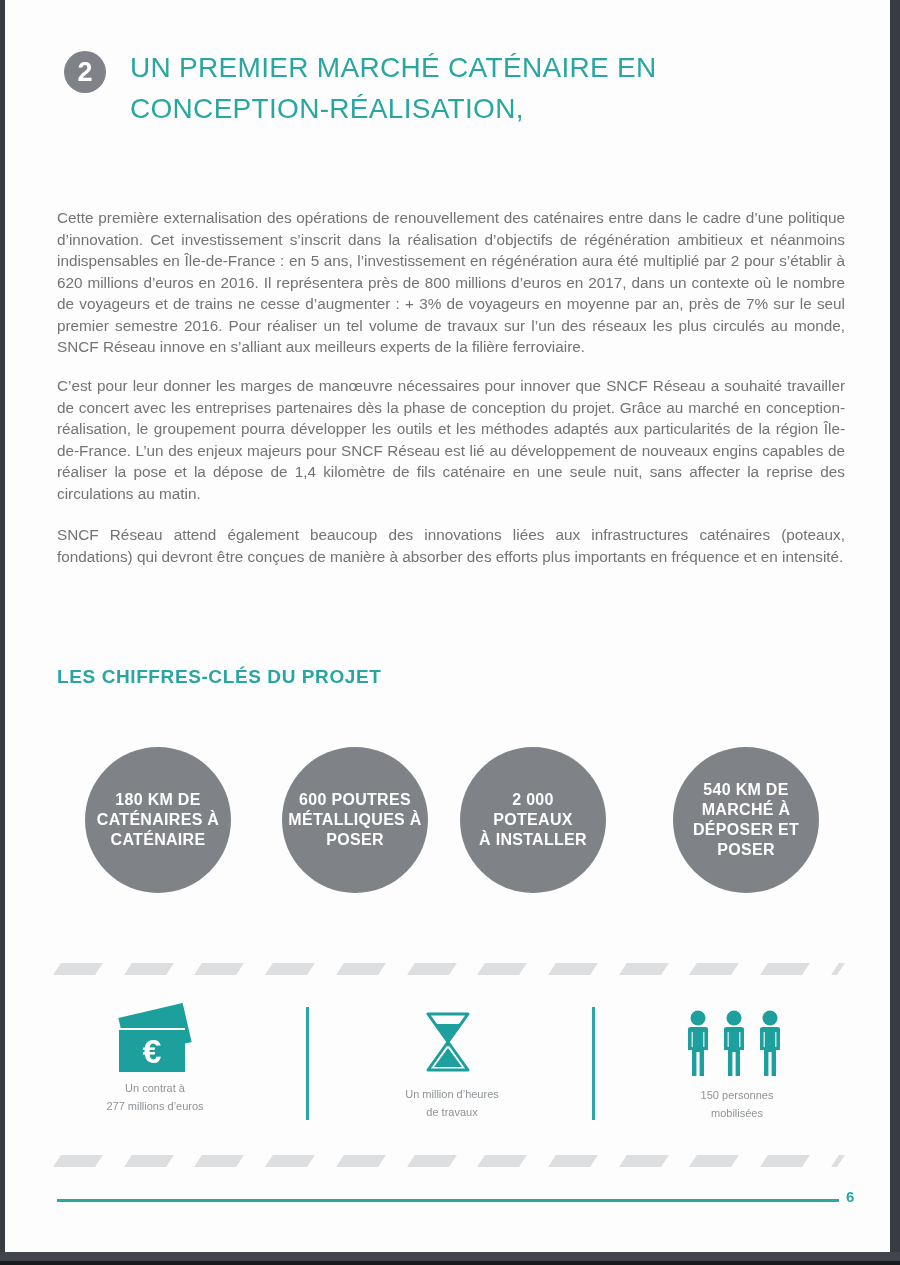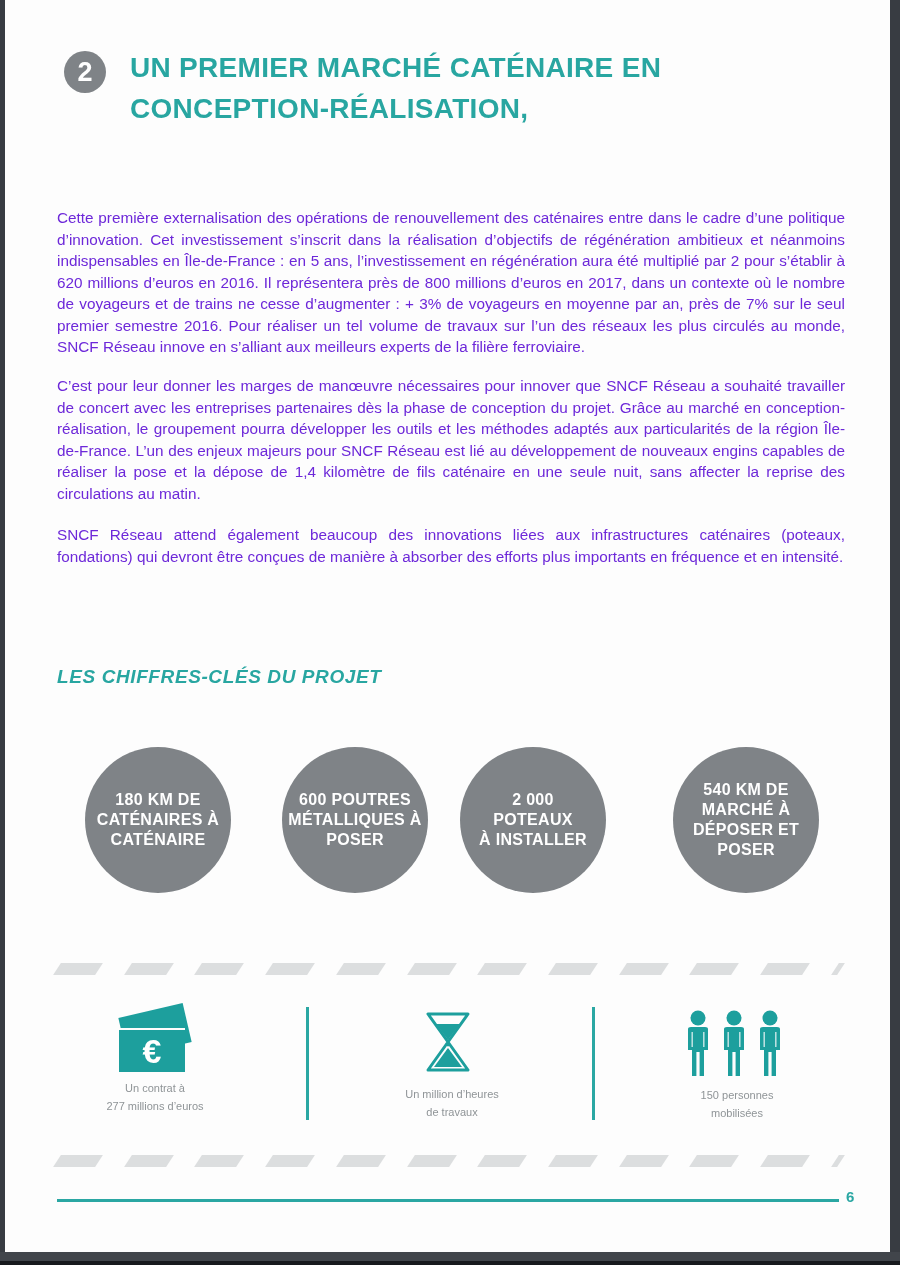--- a/index.html
+++ b/index.html
@@ -13,33 +13,33 @@
   .frame-bottom{position:absolute;left:0;top:1252px;width:900px;height:9px;background:#41454b;z-index:9;}
   .frame-bottom-black{position:absolute;left:0;top:1261px;width:900px;height:4px;background:#17191d;z-index:9;}
 
   .section-badge{
     position:absolute;left:64px;top:51px;width:42px;height:42px;border-radius:50%;
     background:#7f8387;color:#ffffff;font-weight:bold;font-size:27px;
     display:flex;align-items:center;justify-content:center;
   }
   .heading{
     position:absolute;left:130px;top:47px;width:680px;
-    color:#28a6a1;font-size:28px;font-weight:bold;line-height:41px;letter-spacing:0.3px;
+    color:#28a6a1;font-size:28px;font-weight:normal;line-height:41px;letter-spacing:0.3px;
   }
   .para{
-    position:absolute;left:57px;width:788px;color:#6d28d9;
+    position:absolute;left:57px;width:788px;color:#737373;
     font-size:15.3px;line-height:21.5px;text-align:justify;
   }
   .para1{top:192px;}
   .para2{top:360px;}
   .para3{top:509px;}
 
   .kf-title{
     position:absolute;left:57px;top:666px;color:#28a6a1;
-    font-size:19px;font-weight:bold;letter-spacing:0.6px;font-style:italic;
+    font-size:19px;font-weight:bold;letter-spacing:0.6px;
   }
   .kf-circle{
     position:absolute;top:747px;width:146px;height:146px;border-radius:50%;
     background:#7f8387;color:#ffffff;font-weight:bold;font-size:16px;line-height:20px;
     display:flex;flex-direction:column;align-items:center;justify-content:center;text-align:center;
     letter-spacing:0.3px;
   }
   .kf-c1{left:85px;}
   .kf-c2{left:282px;}
   .kf-c3{left:460px;}

